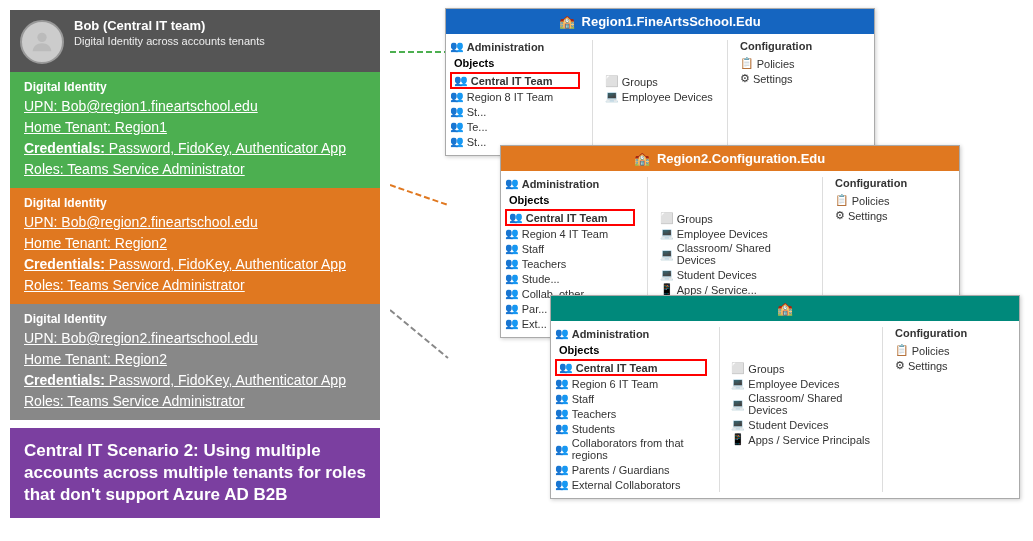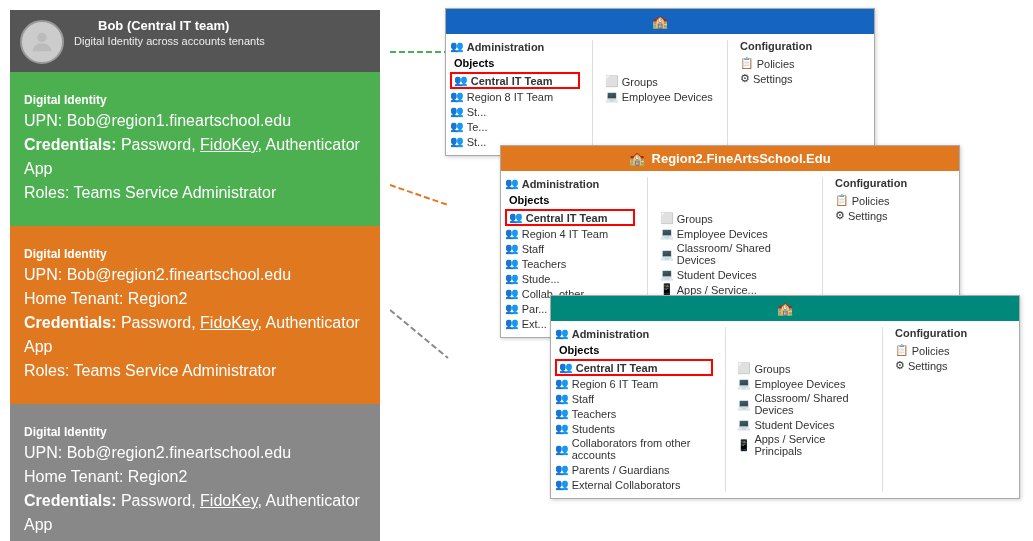--- a/index.html
+++ b/index.html
@@ -53,25 +53,24 @@
     .avatar svg {
       width: 28px;
       height: 28px;
     }
 
     .bob-name {
       color: #fff;
       font-weight: bold;
       font-size: 13px;
       margin-bottom: 2px;
-      margin-left: 24px;
     }
 
     .identity-block {
-      padding: 21px 10px;
+      padding: 8px 10px;
       border-left: 4px solid transparent;
     }
 
     .identity-block.green {
       background: #4CAF50;
       color: #fff;
     }
 
     .identity-block.orange {
       background: #E07820;
@@ -83,22 +82,23 @@
       color: #fff;
     }
 
     .identity-label {
       font-weight: bold;
       font-size: 12px;
       margin-bottom: 2px;
     }
 
     .identity-text {
-      font-size: 16px;
+      font-size: 14px;
       line-height: 1.5;
+      text-decoration: underline;
     }
 
     .identity-text span.underline {
       text-decoration: underline;
     }
 
     .bottom-caption {
       background: #7B3FA0;
       color: #fff;
       padding: 12px 14px;
@@ -221,20 +221,21 @@
       <div>
         <div class="bob-name">Bob (Central IT team)</div>
         <div style="color:#eee;font-size:11px;">Digital Identity across accounts tenants</div>
       </div>
     </div>
 
     <div class="identity-block green">
       <div class="identity-label">Digital Identity</div>
       <div class="identity-text">
         <div>UPN: Bob@region1.fineartschool.edu</div>
+        <div>Home Tenant: Region1</div>
         <div><strong>Credentials:</strong> Password, <span class="underline">FidoKey</span>, Authenticator App</div>
         <div>Roles: Teams Service Administrator</div>
       </div>
     </div>
 
     <div class="identity-block orange">
       <div class="identity-label">Digital Identity</div>
       <div class="identity-text">
         <div>UPN: Bob@region2.fineartschool.edu</div>
         <div>Home Tenant: Region2</div>
@@ -246,37 +247,39 @@
     <div class="identity-block gray">
       <div class="identity-label">Digital Identity</div>
       <div class="identity-text">
         <div>UPN: Bob@region2.fineartschool.edu</div>
         <div>Home Tenant: Region2</div>
         <div><strong>Credentials:</strong> Password, <span class="underline">FidoKey</span>, Authenticator App</div>
         <div>Roles: Teams Service Administrator</div>
       </div>
     </div>
 
+    <div class="bottom-caption">Central IT Scenario 2: Using multiple accounts across multiple tenants for roles that don't support Azure AD B2B</div>
 
   </div>
 
   <div class="right-panel">
 
     <svg class="connectors" xmlns="http://www.w3.org/2000/svg">
 
       <line x1="0" y1="52" x2="58" y2="52" stroke="#4CAF50" stroke-width="2" stroke-dasharray="6,3"></line>
 
       <line x1="0" y1="185" x2="58" y2="205" stroke="#E07820" stroke-width="2" stroke-dasharray="6,3"></line>
 
       <line x1="0" y1="310" x2="58" y2="358" stroke="#888" stroke-width="2" stroke-dasharray="6,3"></line>
     </svg>
 
     <div class="tenant-box" style="top: 8px; left: 55px; width: 430px;">
       <div class="tenant-header blue">
         <span>🏫</span>
+        <span>Region1.FineArtsSchool.Edu</span>
       </div>
       <div class="tenant-content">
         <div class="objects-col">
           <div class="section-header">
             <span>👥</span> Administration
           </div>
           <div style="margin-left:4px; font-weight:bold; font-size:11px; margin-bottom:3px;">Objects</div>
           <div class="obj-item highlighted">
             <span style="color:#4a90d9;">👥</span>
             <span>Central IT Team</span>
@@ -315,21 +318,21 @@
           <div class="config-item">
             <span>⚙</span> Settings
           </div>
         </div>
       </div>
     </div>
 
     <div class="tenant-box" style="top: 145px; left: 110px; width: 460px;">
       <div class="tenant-header orange">
         <span>🏫</span>
-        <span>Region2.FineArtsSchool.Edu</span>
+        <span>Region2.Configuration.Edu</span>
       </div>
       <div class="tenant-content">
         <div class="objects-col">
           <div class="section-header">
             <span>👥</span> Administration
           </div>
           <div style="margin-left:4px; font-weight:bold; font-size:11px; margin-bottom:3px;">Objects</div>
           <div class="obj-item highlighted">
             <span style="color:#4a90d9;">👥</span>
             <span>Central IT Team</span>
@@ -411,21 +414,21 @@
             <span style="color:#4a90d9;">👥</span> Staff
           </div>
           <div class="obj-item">
             <span style="color:#4a90d9;">👥</span> Teachers
           </div>
           <div class="obj-item">
             <span style="color:#4a90d9;">👥</span> Students
           </div>
           <div class="obj-item">
             <span style="color:#4a90d9;">👥</span>
-            <span>Collaborators from other accounts</span>
+            <span>Collaborators from that regions</span>
           </div>
           <div class="obj-item">
             <span style="color:#4a90d9;">👥</span> Parents / Guardians
           </div>
           <div class="obj-item">
             <span style="color:#4a90d9;">👥</span> External Collaborators
           </div>
         </div>
         <div class="section-divider"></div>
         <div class="mid-col">

